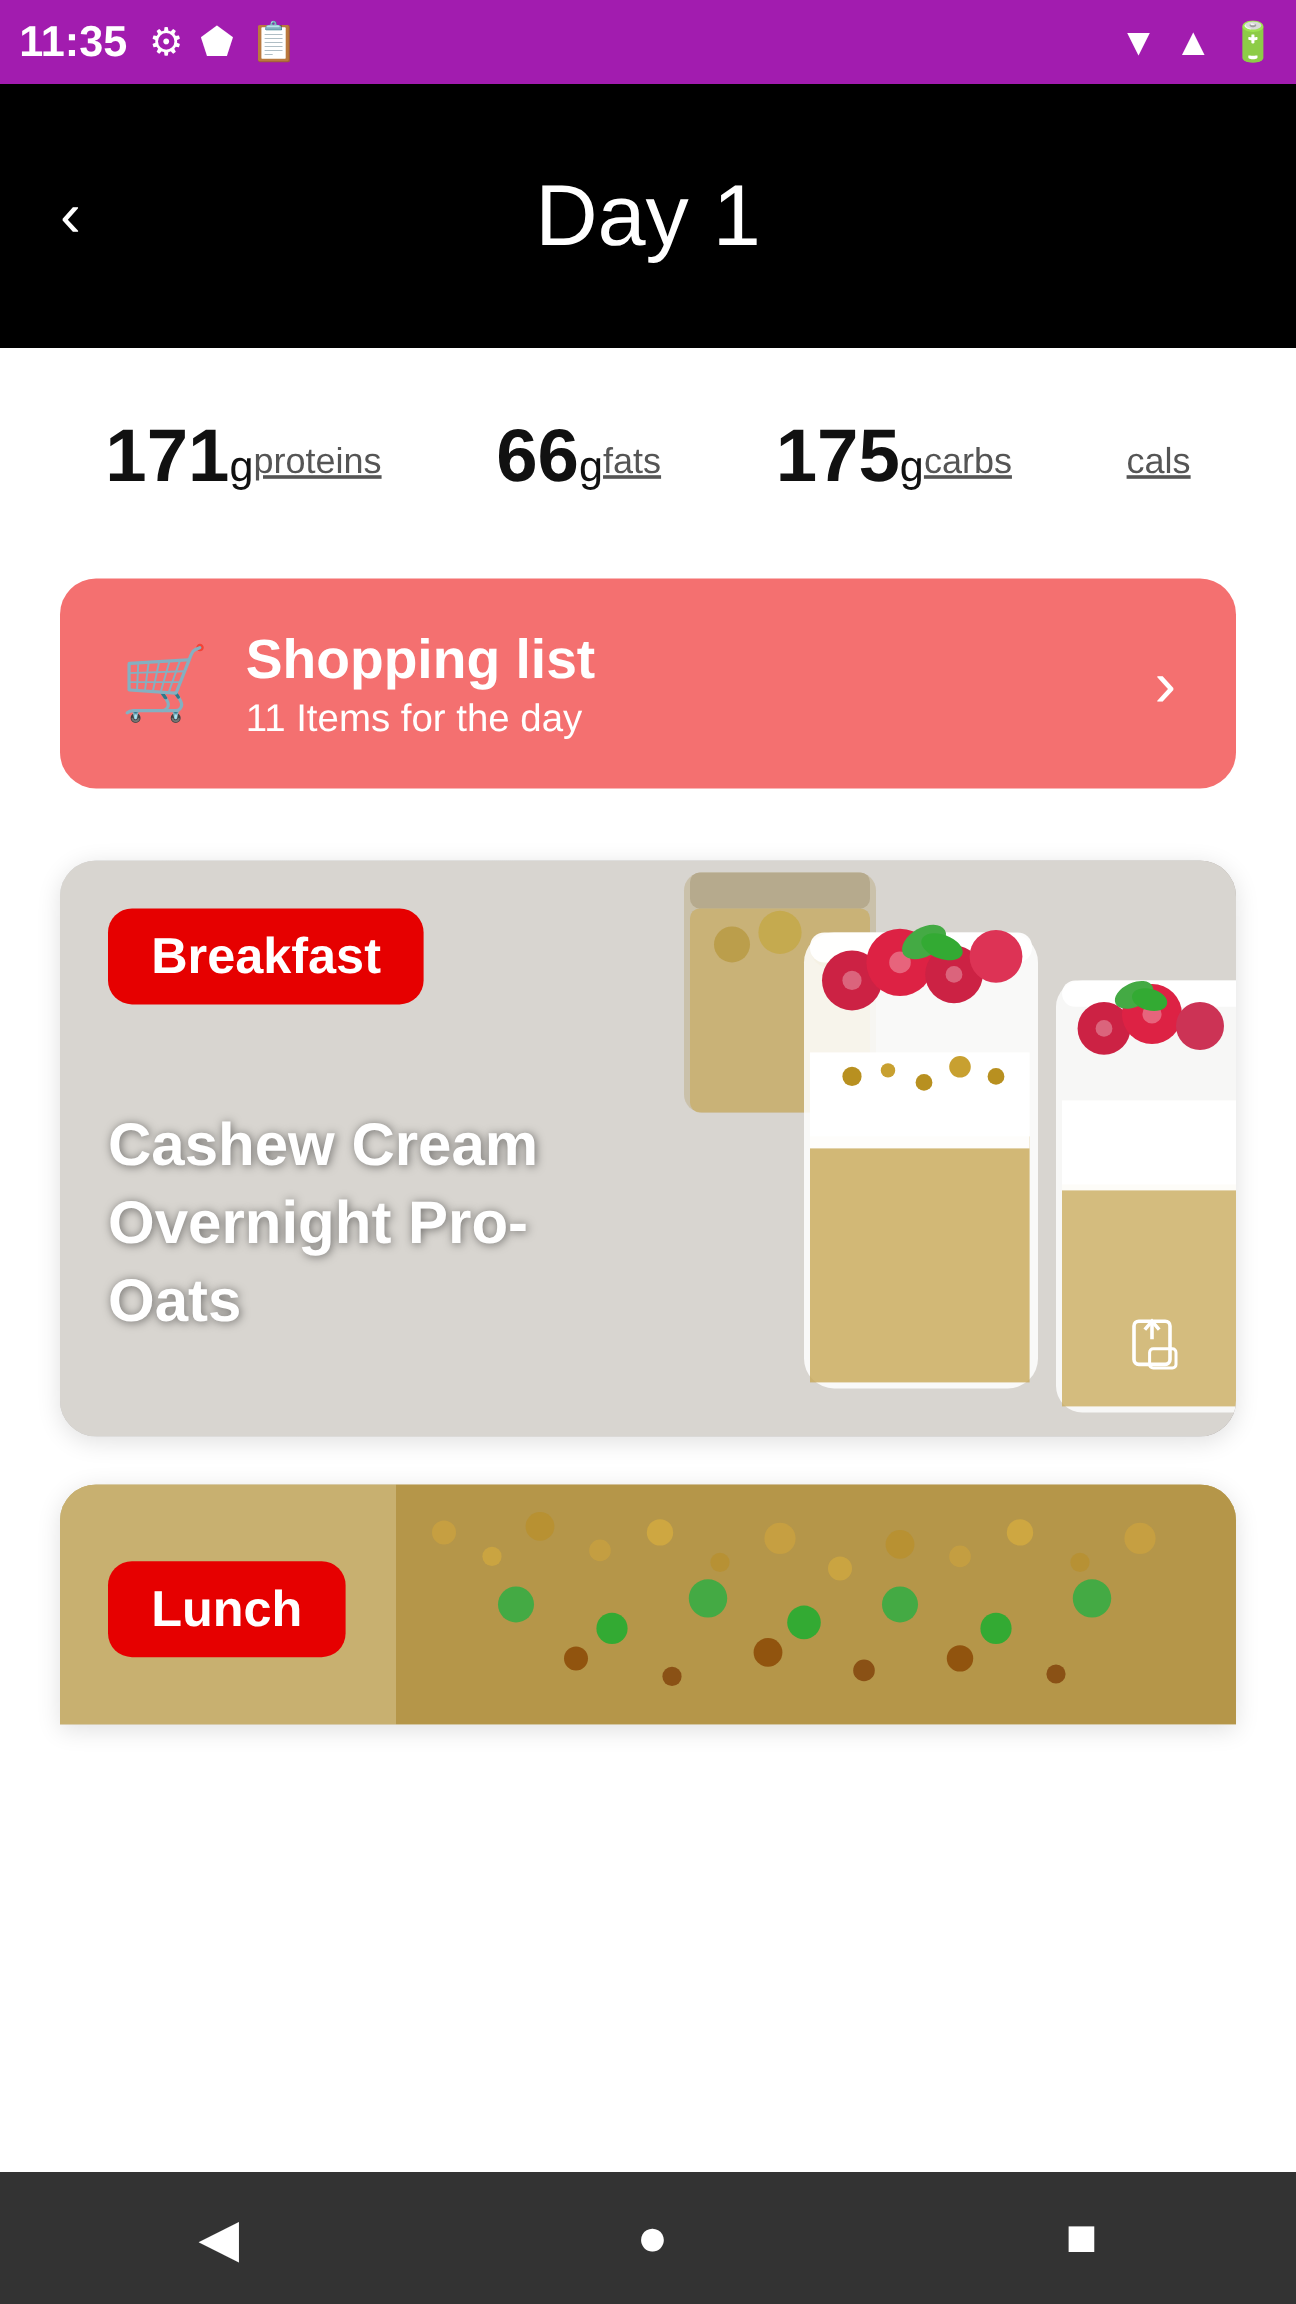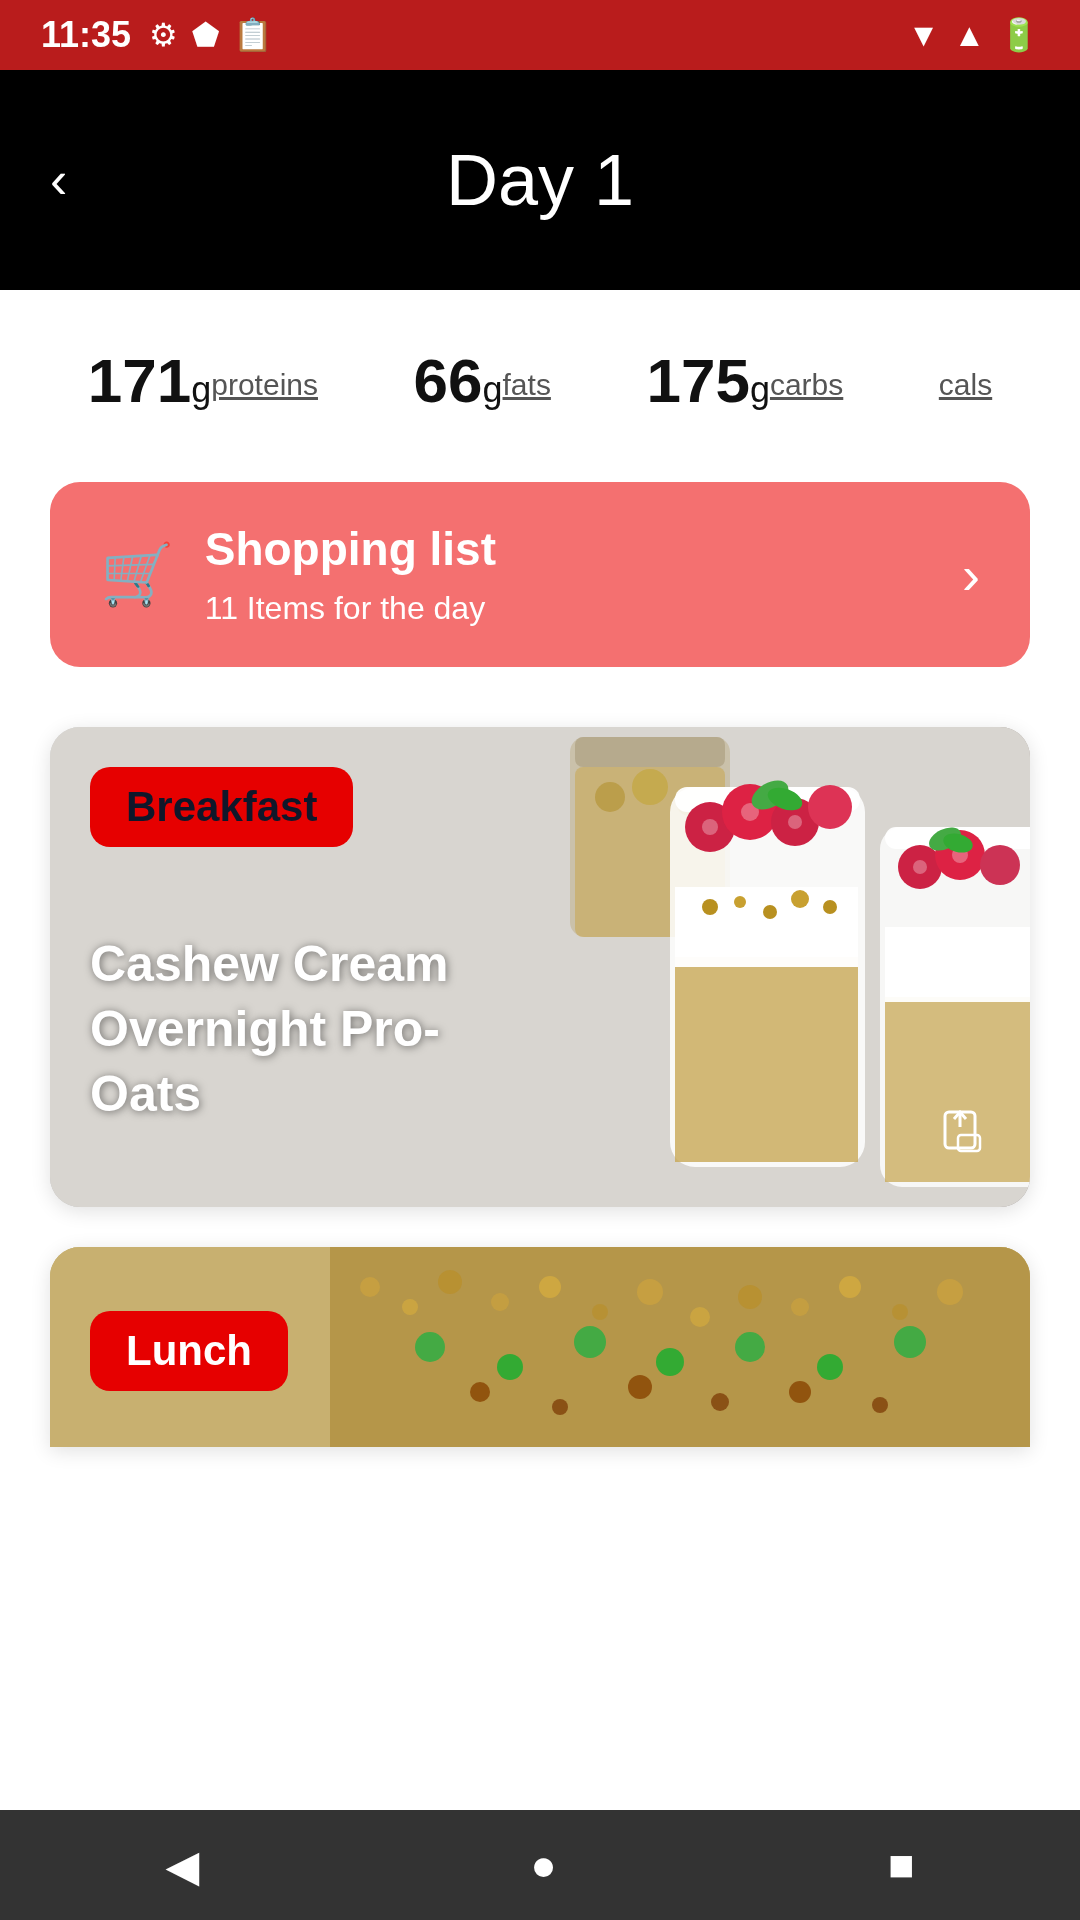--- a/index.html
+++ b/index.html
@@ -11,25 +11,25 @@
       background: #ffffff;
       font-family: 'Arial', sans-serif;
       overflow: hidden;
       position: relative;
     }
 
     
     .status-bar {
       width: 100%;
       height: 70px;
-      background: #b91c1c;
+      background: #a21caf;
       display: flex;
       align-items: center;
       justify-content: space-between;
-      padding: 0 41px;
+      padding: 0 16px;
     }
 
     .status-bar-left {
       display: flex;
       align-items: center;
       gap: 18px;
     }
 
     .status-time {
       color: white;
@@ -137,21 +137,21 @@
 
     .shopping-title {
       color: white;
       font-size: 46px;
       font-weight: 700;
     }
 
     .shopping-subtitle {
       color: white;
       font-size: 32px;
-      margin-top: 14px;
+      margin-top: 4px;
     }
 
     .shopping-arrow {
       color: white;
       font-size: 54px;
       font-weight: 300;
     }
 
     
     .meals-container {
@@ -182,21 +182,21 @@
       top: 0;
       width: 100%;
       height: 100%;
     }
 
     .meal-badge {
       position: absolute;
       top: 40px;
       left: 40px;
       background: #e60000;
-      color: #0f172a;
+      color: #ffffff;
       font-size: 42px;
       font-weight: 700;
       padding: 16px 36px;
       border-radius: 20px;
       z-index: 10;
     }
 
     .meal-title {
       position: absolute;
       bottom: 80px;

